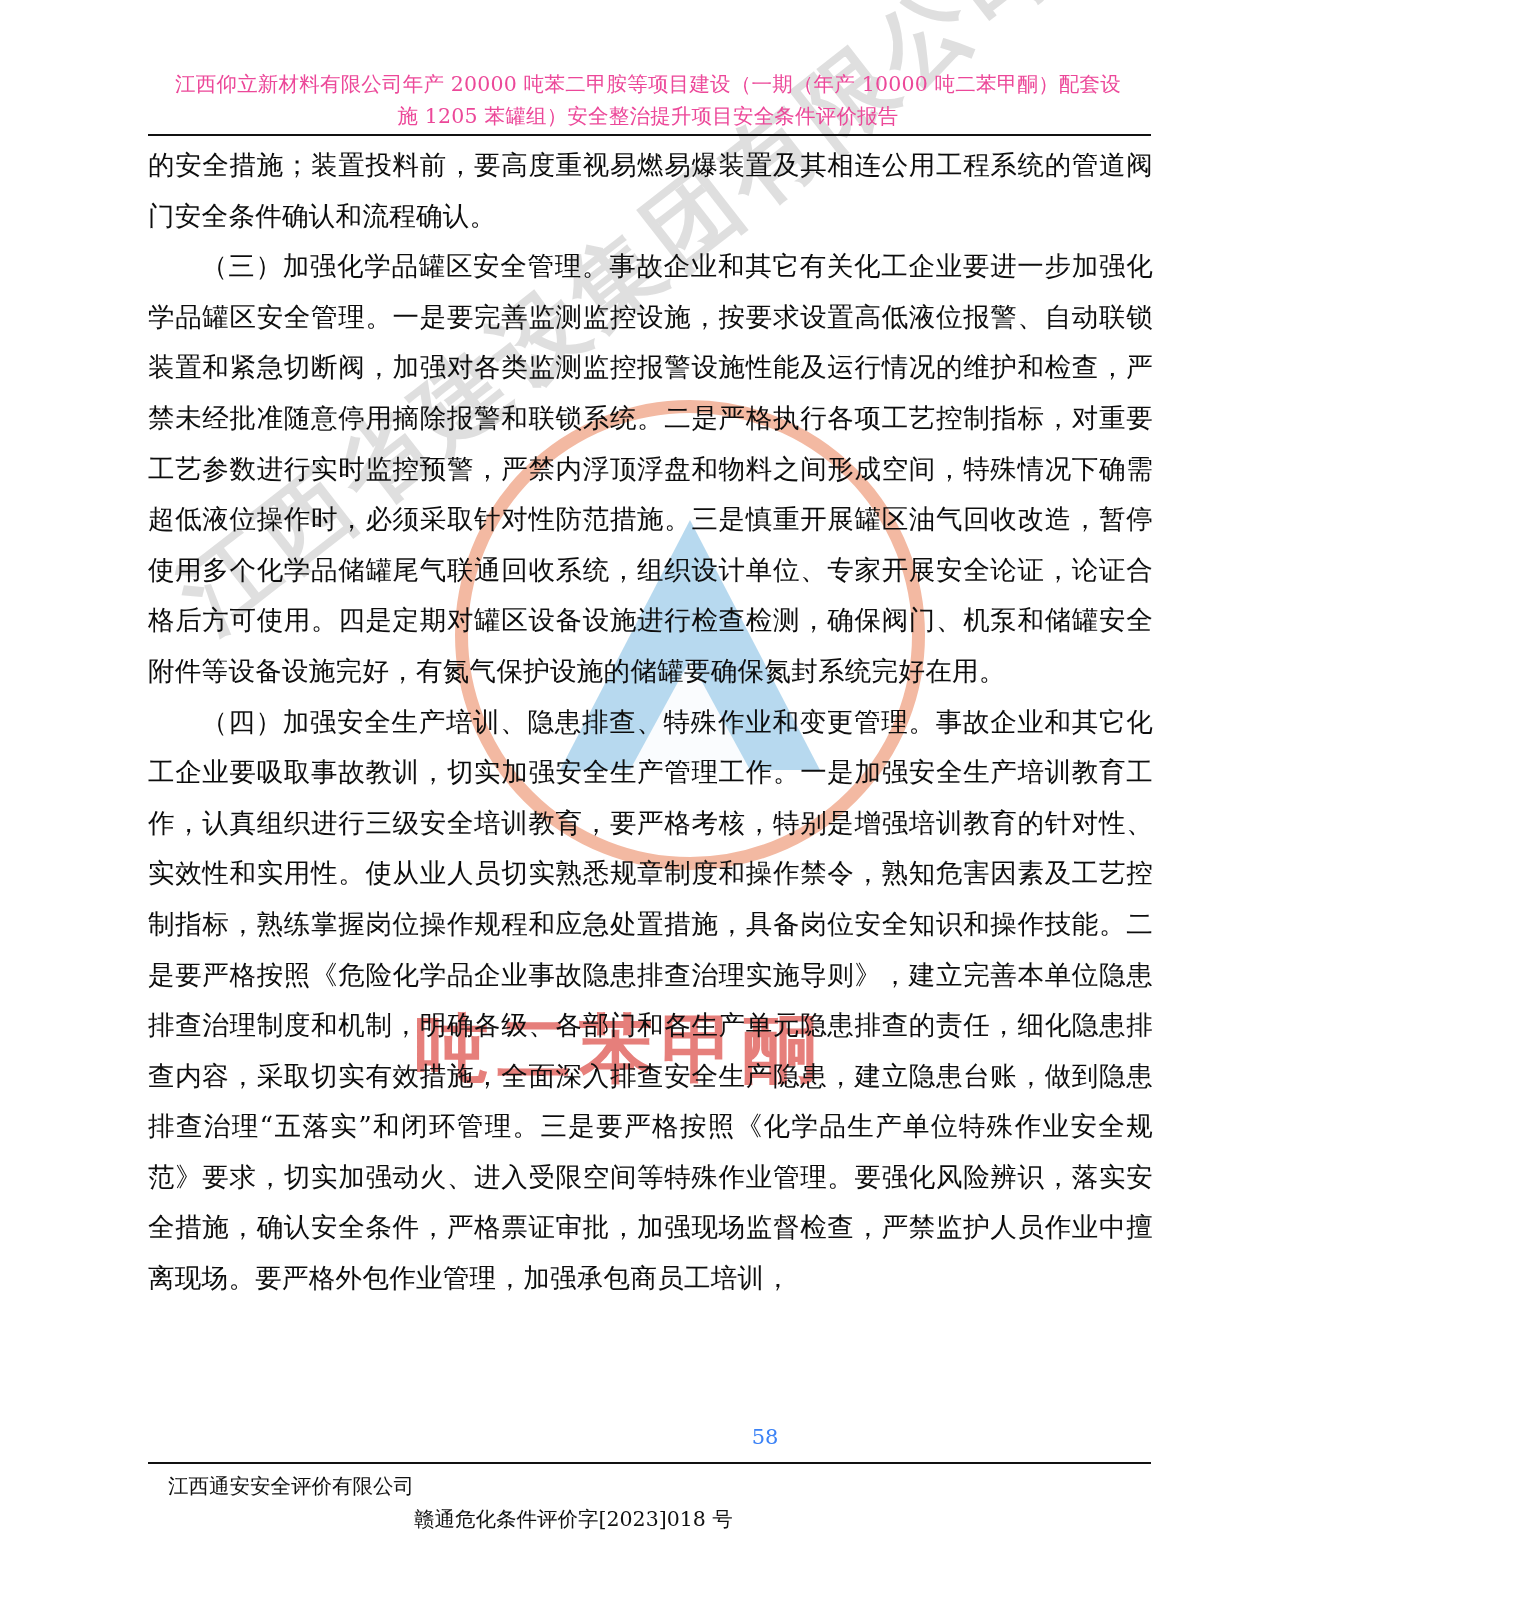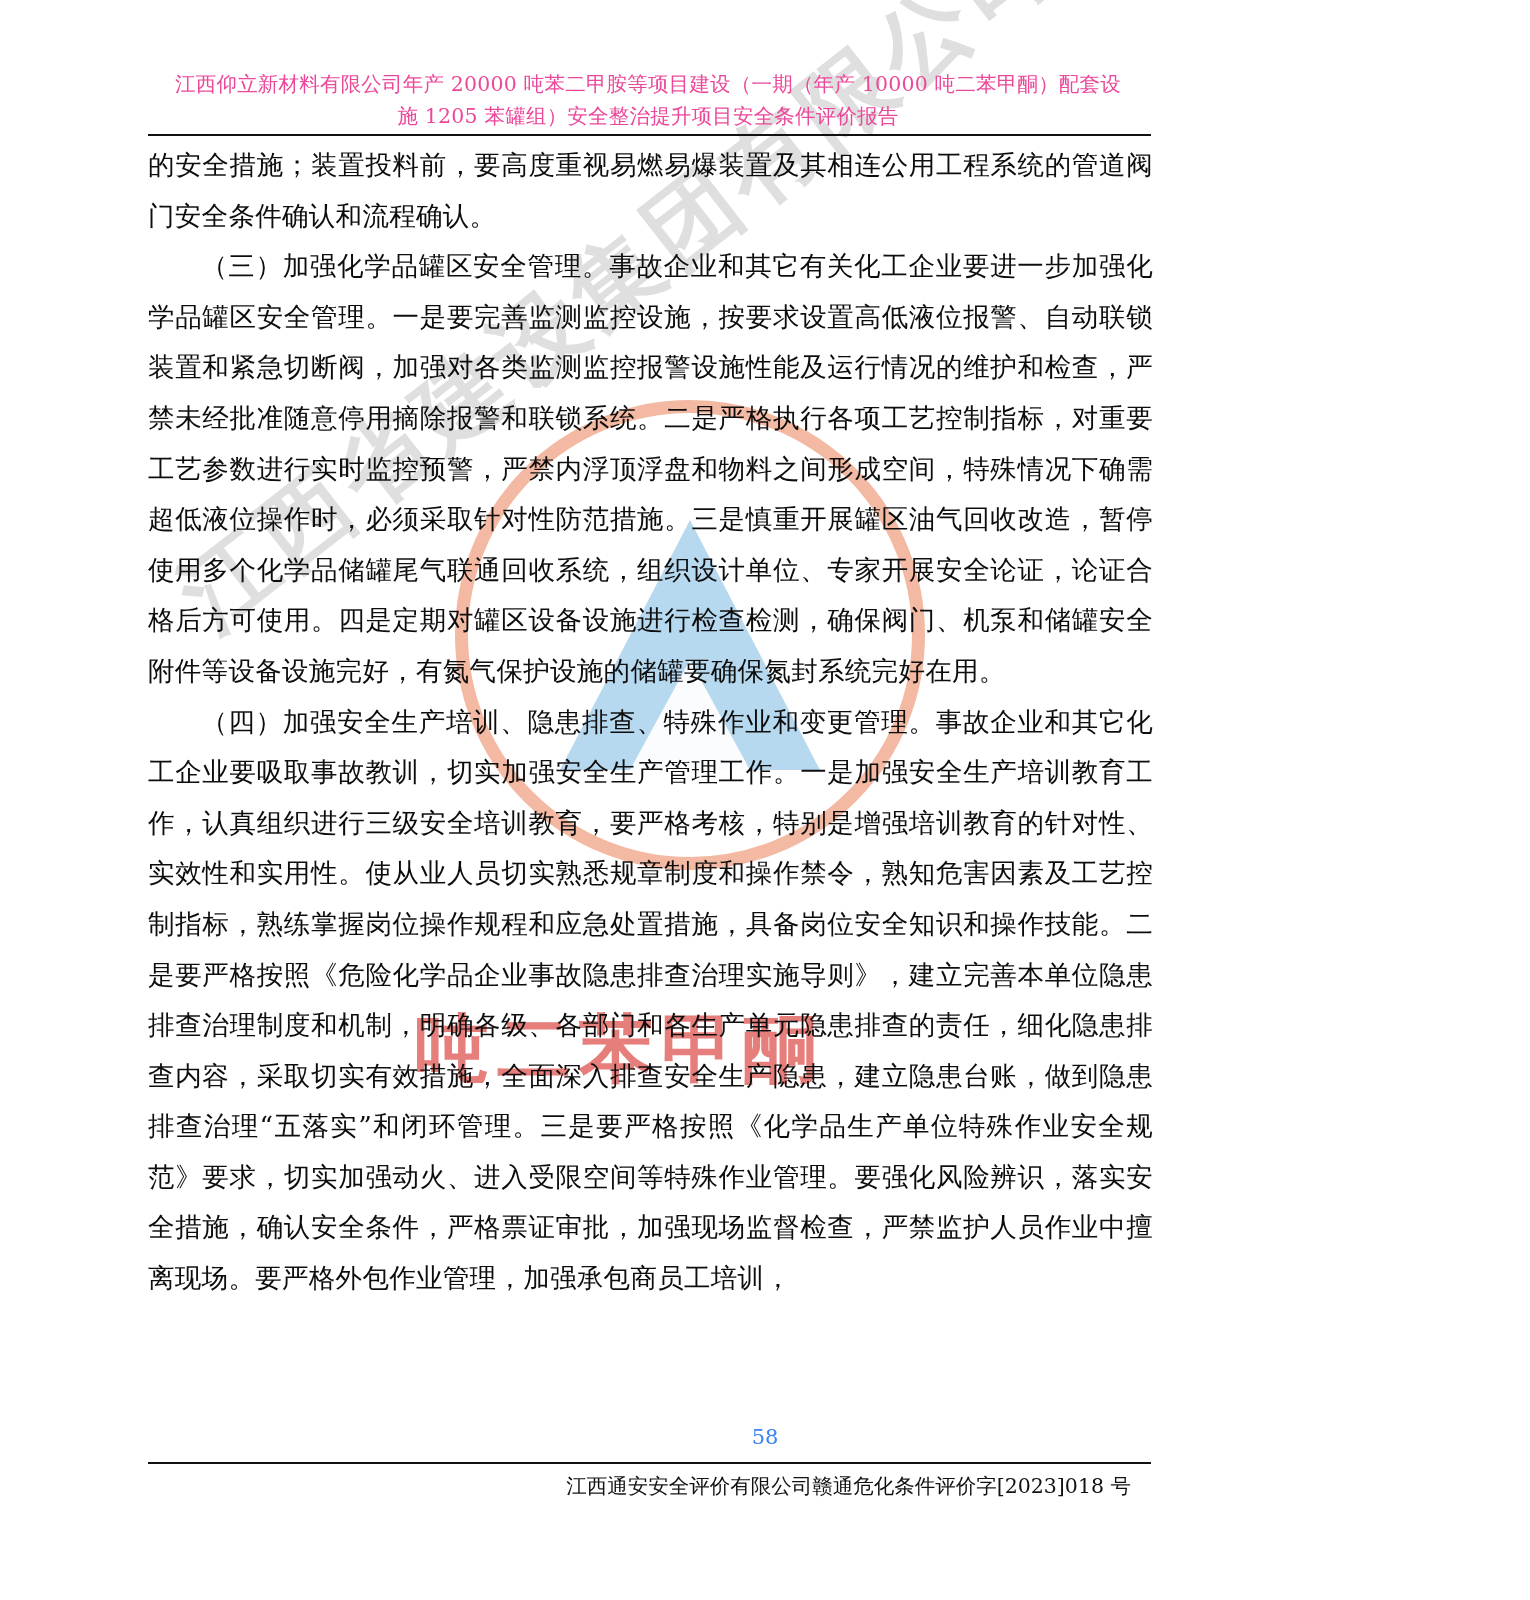--- a/index.html
+++ b/index.html
@@ -153,26 +153,26 @@
     width: 1003px;
     height: 2px;
     background: #111;
   }
   .footer {
     position: absolute;
     left: 148px;
     top: 1472px;
     width: 1003px;
     display: flex;
-    justify-content: flex-end;
+    justify-content: flex-start;
     font-size: 20.5px;
     color: #111;
   }
   .footer .f-left { padding-left: 20px; }
-  .footer .f-right { padding-right: 20px; }
+  .footer .f-right { padding-right: 20px; margin-top: 33px; }
 </style>
 </head>
 <body>
 
 <div class="page">
 
   <div class="watermark">
     <div class="wm-ring"></div>
     <div class="wm-triangle"></div>
     <div class="wm-tri-inner"></div>

